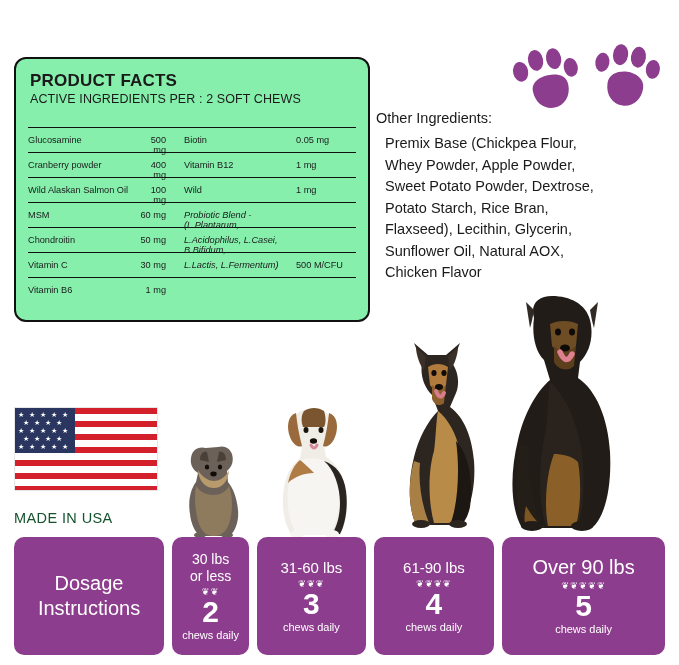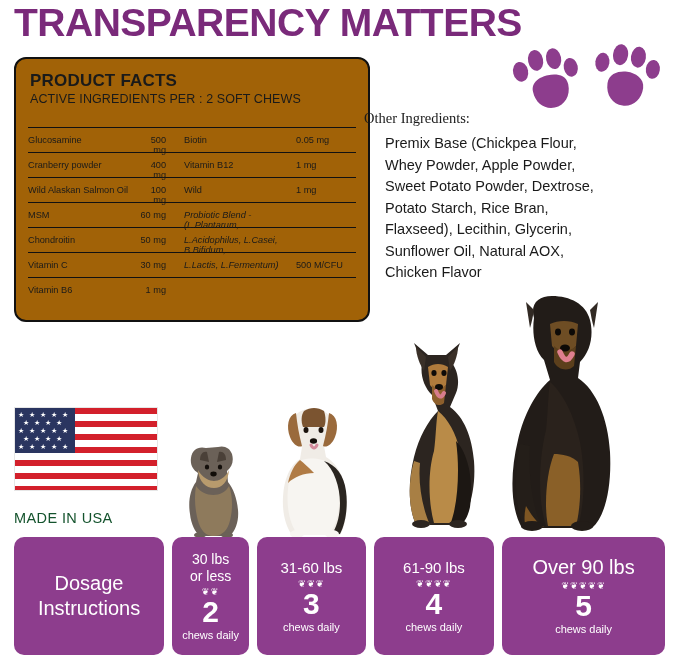--- a/index.html
+++ b/index.html
@@ -26,21 +26,21 @@
     white-space: nowrap;
   }
 
   
   .facts-panel {
     position: absolute;
     left: 14px; top: 57px;
     width: 356px; height: 265px;
     border: 2px solid #111;
     border-radius: 12px;
-    background: #a16207;
+    background: #86efac;
     padding: 10px 12px 0 12px;
   }
   .facts-title {
     font-size: 17px;
     font-weight: bold;
     letter-spacing: 0.2px;
     margin: 2px 0 1px 2px;
   }
   .facts-sub {
     font-size: 12.5px;
@@ -62,25 +62,24 @@
   .facts-row:last-child { border-bottom: none; }
   .c-name  { width: 112px; }
   .c-amt   { width: 44px; text-align: right; padding-right: 18px; }
   .c-name2 { flex: 1; }
   .c-amt2  { width: 60px; text-align: left; }
   .ital { font-style: italic; }
 
   
   .other-head {
     position: absolute;
-    left: 364px; top: 110px;
+    left: 376px; top: 110px;
     font-size: 14.5px;
     font-weight: normal;
     color: #1a1a1a;
-    font-family: Liberation Serif, serif;
   }
   .other-body {
     position: absolute;
     left: 385px; top: 133px;
     width: 230px;
     font-size: 14.5px;
     line-height: 21.5px;
     color: #1a1a1a;
   }
 
@@ -168,21 +167,20 @@
     font-size: 11px;
     line-height: 13px;
     margin-top: 1px;
   }
 </style>
 </head>
 <body>
 
 <div class="page">
 
-  <div class="title">TRANSPARENCY MATTERS</div>
 
   <div class="paws">
     <svg width="160" height="80" viewBox="0 0 160 80" aria-hidden="true">
       <g fill="#8d3d8d">
 
         <g transform="translate(2,6) rotate(-12 40 35)">
           <ellipse cx="14" cy="16" rx="7.5" ry="10"></ellipse>
           <ellipse cx="31" cy="8" rx="7.5" ry="10.5"></ellipse>
           <ellipse cx="49" cy="10" rx="7.5" ry="10.5"></ellipse>
           <ellipse cx="64" cy="22" rx="7" ry="9.5"></ellipse>

